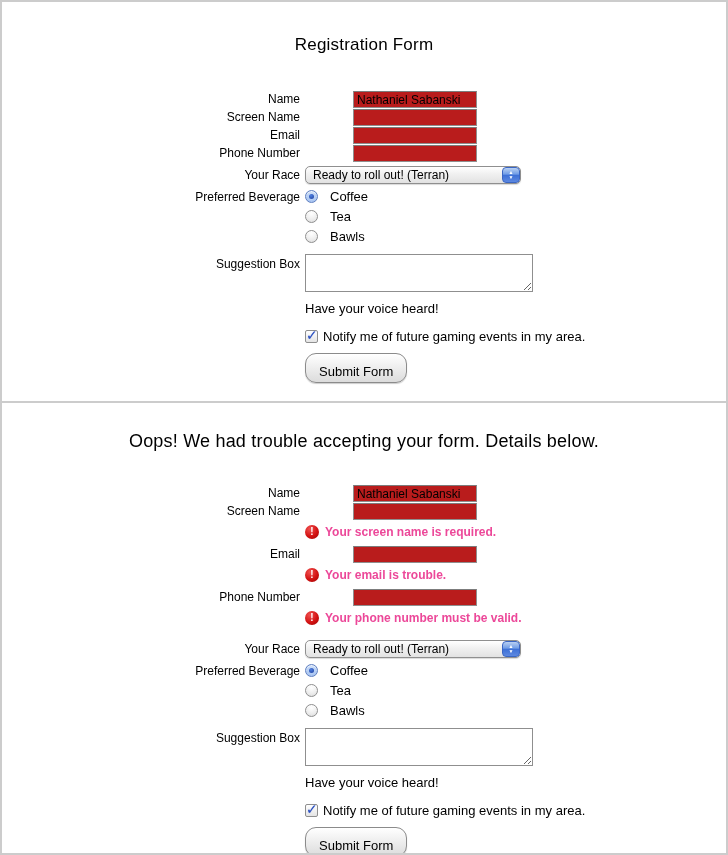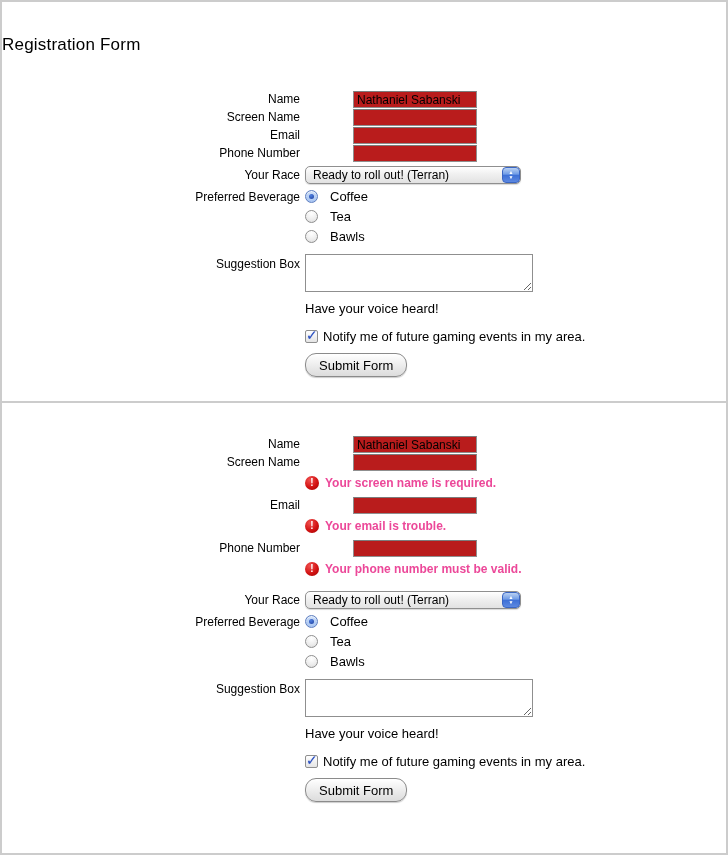--- a/index.html
+++ b/index.html
@@ -9,20 +9,21 @@
     font-family:"Liberation Sans","DejaVu Sans",sans-serif;
     color:#000;
     border:2px solid #cccccc;
     overflow:hidden;
   }
   .section { width:100%; background:#fff; }
   .section-top { height:401px; border-bottom:2px solid #cccccc; }
   .section-bottom { height:448px; }
 
   .form-title {
+    text-align:center;
     font-size:17px;
     font-weight:400;
     padding-top:33px;
     letter-spacing:0.2px;
   }
   .form-title.oops { font-size:18px; padding-top:28px; }
 
   .form-body { margin-top:36px; }
   .form-body.tight { margin-top:33px; }
 
@@ -138,21 +139,21 @@
   
   .submit-row { margin-top:9px; }
   .aqua-button {
     display:inline-block;
     border:1px solid #8b8b8b;
     border-radius:11px;
     background:linear-gradient(#ffffff,#efefef 45%,#dcdcdc);
     box-shadow:0 1px 1px rgba(0,0,0,0.2);
     font-family:"Liberation Sans","DejaVu Sans",sans-serif;
     font-size:13px;
-    padding:4px 13px 3px 13px;
+    padding:10px 13px 3px 13px;
     cursor:pointer;
     color:#000;
   }
 
   
   .error-row { display:flex; align-items:center; margin:3px 0 5px 0; height:16px; }
   .error-icon {
     width:14px; height:14px;
     border-radius:50%;
     background:radial-gradient(circle at 35% 28%, #f0504f 0%, #d31313 55%, #9c0000 100%);
@@ -282,20 +283,21 @@
       <div class="label-col"></div>
       <div class="content-col">
         <button class="aqua-button">Submit Form</button>
       </div>
     </div>
 
   </div>
 </div>
 
 <div class="section section-bottom">
+  <div class="form-title oops">Oops! We had trouble accepting your form. Details below.</div>
 
   <div class="form-body tight">
 
     <div class="row">
       <div class="label-col">Name</div>
       <div class="content-col">
         <input class="text" type="text" value="Nathaniel Sabanski" style="">
       </div>
     </div>
 

